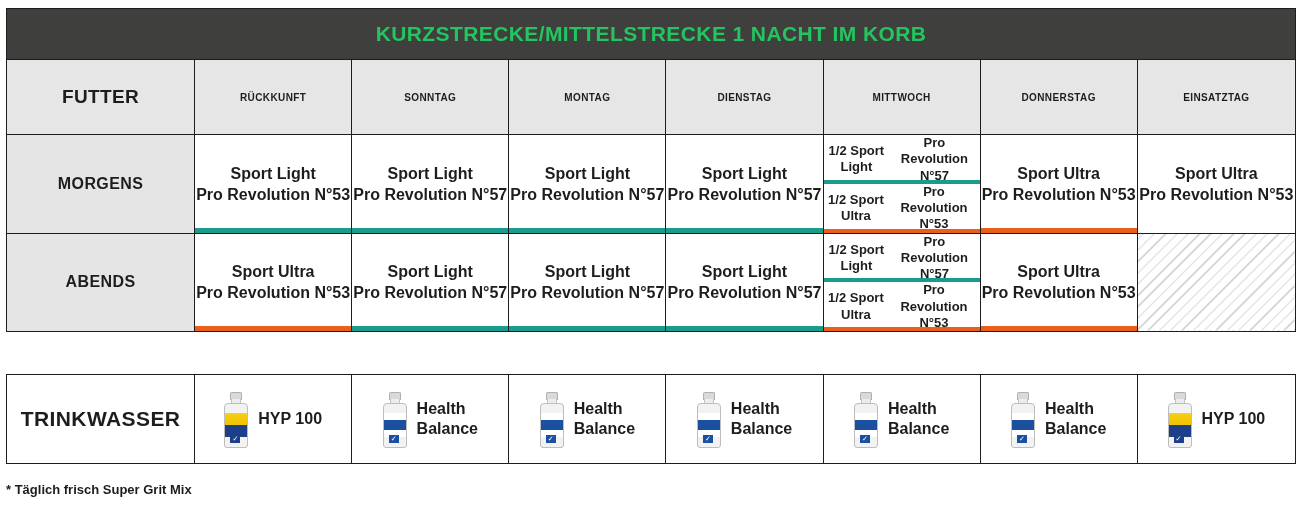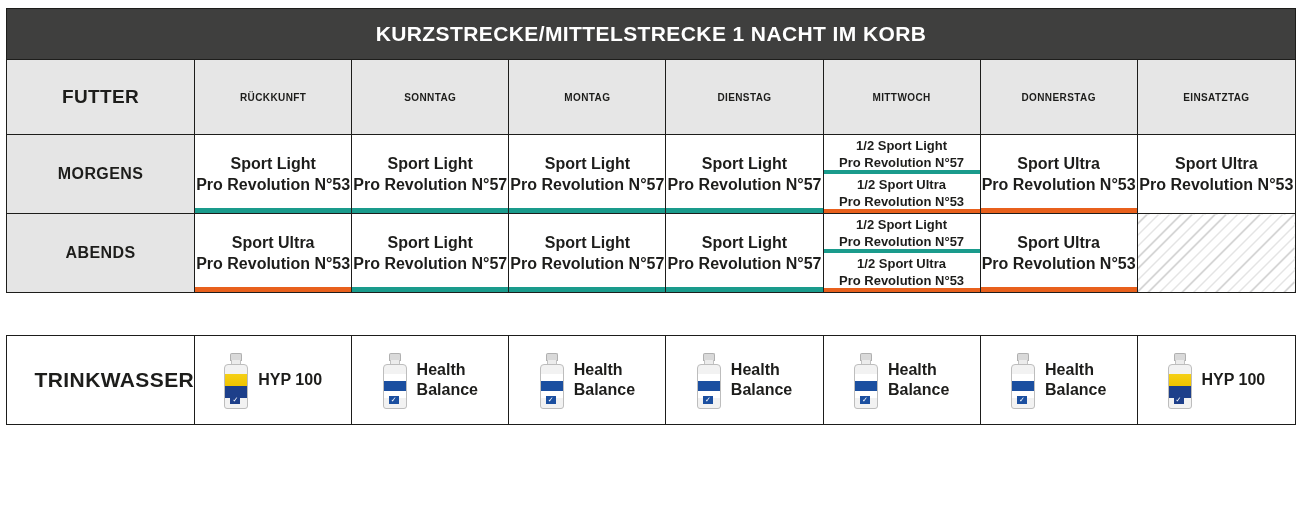--- a/index.html
+++ b/index.html
@@ -30,21 +30,21 @@
     border: 1px solid #1d1d1b;
   }
   .feed-table td, .feed-table th {
     border: 1px solid #1d1d1b;
     padding: 0;
     vertical-align: middle;
     text-align: center;
   }
   .title-bar {
     background: #3f3f3e;
-    color: #ffffff;
+    color: #22c55e;
     font-weight: bold;
     font-size: 21px;
     letter-spacing: .4px;
     height: 50px;
     text-transform: uppercase;
   }
   .hdr {
     background: #e6e6e6;
     font-weight: bold;
     font-size: 10px;
@@ -90,21 +90,21 @@
     left: 0; right: 0; bottom: 0;
     height: 5px;
   }
   .bar-teal::after { background: #1a9b8c; }
   .bar-orange::after { background: #e8601c; }
 
   
   .split .half {
     height: 50%;
     display: flex;
-    flex-direction: column;
+    flex-direction: row;
     align-items: center;
     justify-content: center;
     position: relative;
     box-sizing: border-box;
   }
   .split .half .prod {
     font-size: 13px;
     line-height: 1.25;
   }
   .split .half.teal::after {
@@ -146,21 +146,21 @@
     padding: 0;
     height: 88px;
     vertical-align: middle;
   }
   .water-label {
     background: #ffffff;
     font-weight: bold;
     font-size: 21px;
     letter-spacing: .4px;
     text-transform: uppercase;
-    text-align: right;
+    text-align: center;
     width: 188px;
   }
   .water-cell .wc {
     display: flex;
     align-items: center;
     justify-content: center;
     gap: 12px;
     height: 100%;
   }
   .water-cell .wtxt {
@@ -497,13 +497,14 @@
                 <span class="tick">✓</span>
               </span>
               <span class="wtxt">HYP 100</span>
             </div>
           </td>
         </tr>
       </tbody>
     </table>
   </div>
 
+  <div class="footnote">* Täglich frisch Super Grit Mix</div>
 </div>
 
 </body></html>

